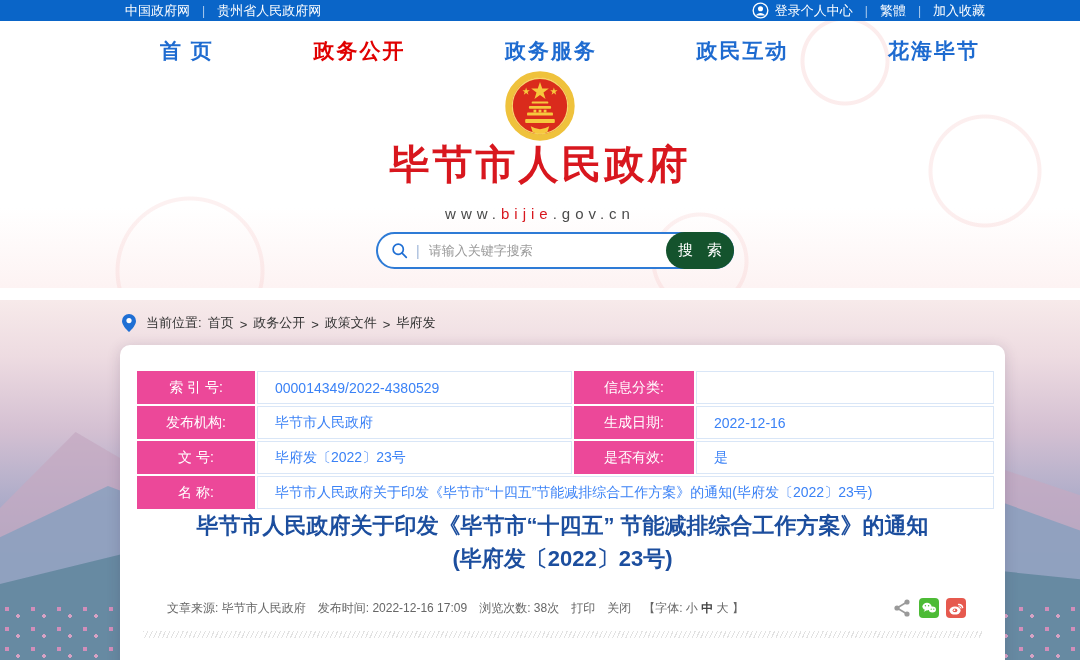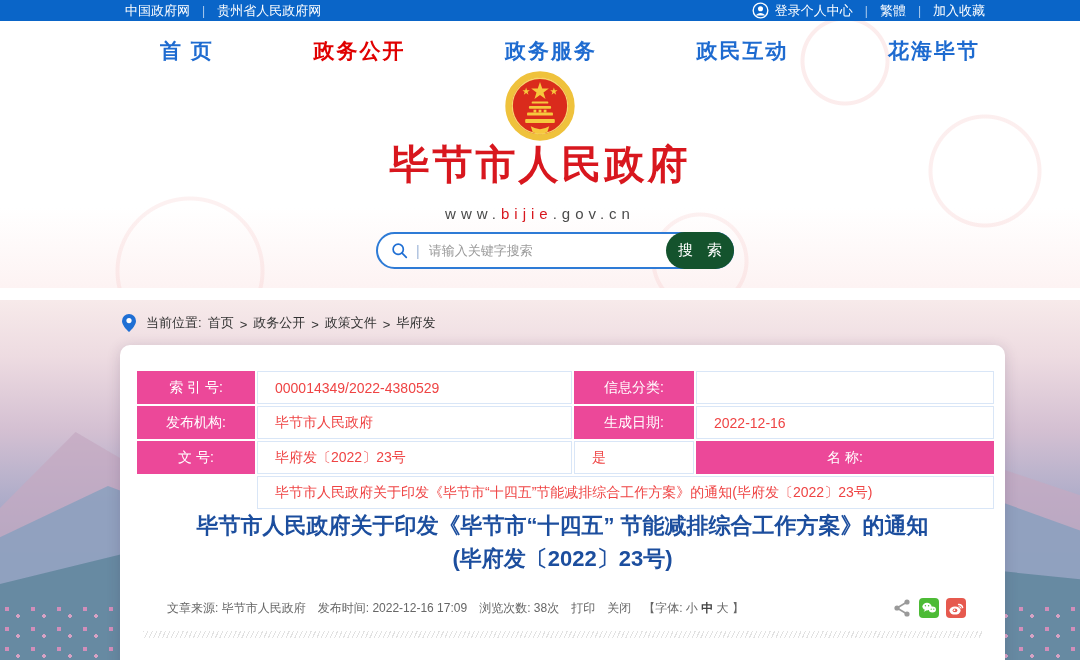--- a/index.html
+++ b/index.html
@@ -66,21 +66,21 @@
 
   
   .card { position:absolute; z-index:4; left:120px; top:45px; width:885px; bottom:-20px;
           background:#fff; border-radius:10px 10px 0 0; box-shadow:0 2px 14px rgba(60,40,80,.18);
           padding:26px 17px 0 17px; }
 
   .info-table { display:grid; grid-template-columns:118px 315px 120px 298px;
                 grid-auto-rows:33px; gap:2px; background:#fff; }
   .cell-label { background:#ec4899; color:#fff; font-size:14px; display:flex;
                 align-items:center; justify-content:center; }
-  .cell-value { background:#fff; box-shadow:inset 0 0 0 1px #d9e6f7; font-size:14px; color:#ef4444;
+  .cell-value { background:#fff; box-shadow:inset 0 0 0 1px #d9e6f7; font-size:14px; color:#3b82f6;
                 display:flex; align-items:center; padding-left:18px; }
   .span3 { grid-column:2 / 5; }
 
   .article-title { padding:0 58px; text-align:center; color:#1c4e9e;
                    font-size:22px; font-weight:bold; line-height:1.5; }
 
   .meta-row { margin-top:23px; display:flex; align-items:center; font-size:12px; color:#666;
               padding:0 22px 0 30px; gap:12px; white-space:nowrap; }
   .meta-item b.mid { color:#444; }
   .meta-link { cursor:pointer; }
@@ -188,20 +188,21 @@
         <div class="cell-label">信息分类:</div>
         <div class="cell-value"></div>
 
         <div class="cell-label">发布机构:</div>
         <div class="cell-value">毕节市人民政府</div>
         <div class="cell-label">生成日期:</div>
         <div class="cell-value">2022-12-16</div>
 
         <div class="cell-label">文   号:</div>
         <div class="cell-value">毕府发〔2022〕23号</div>
+        <div class="cell-label">是否有效:</div>
         <div class="cell-value">是</div>
 
         <div class="cell-label">名   称:</div>
         <div class="cell-value span3">毕节市人民政府关于印发《毕节市“十四五”节能减排综合工作方案》的通知(毕府发〔2022〕23号)</div>
       </div>
 
       <div class="article-title">毕节市人民政府关于印发《毕节市“十四五” 节能减排综合工作方案》的通知(毕府发〔2022〕23号)</div>
 
       <div class="meta-row">
         <span class="meta-item"><span>文章来源:</span> <span>毕节市人民政府</span></span>

